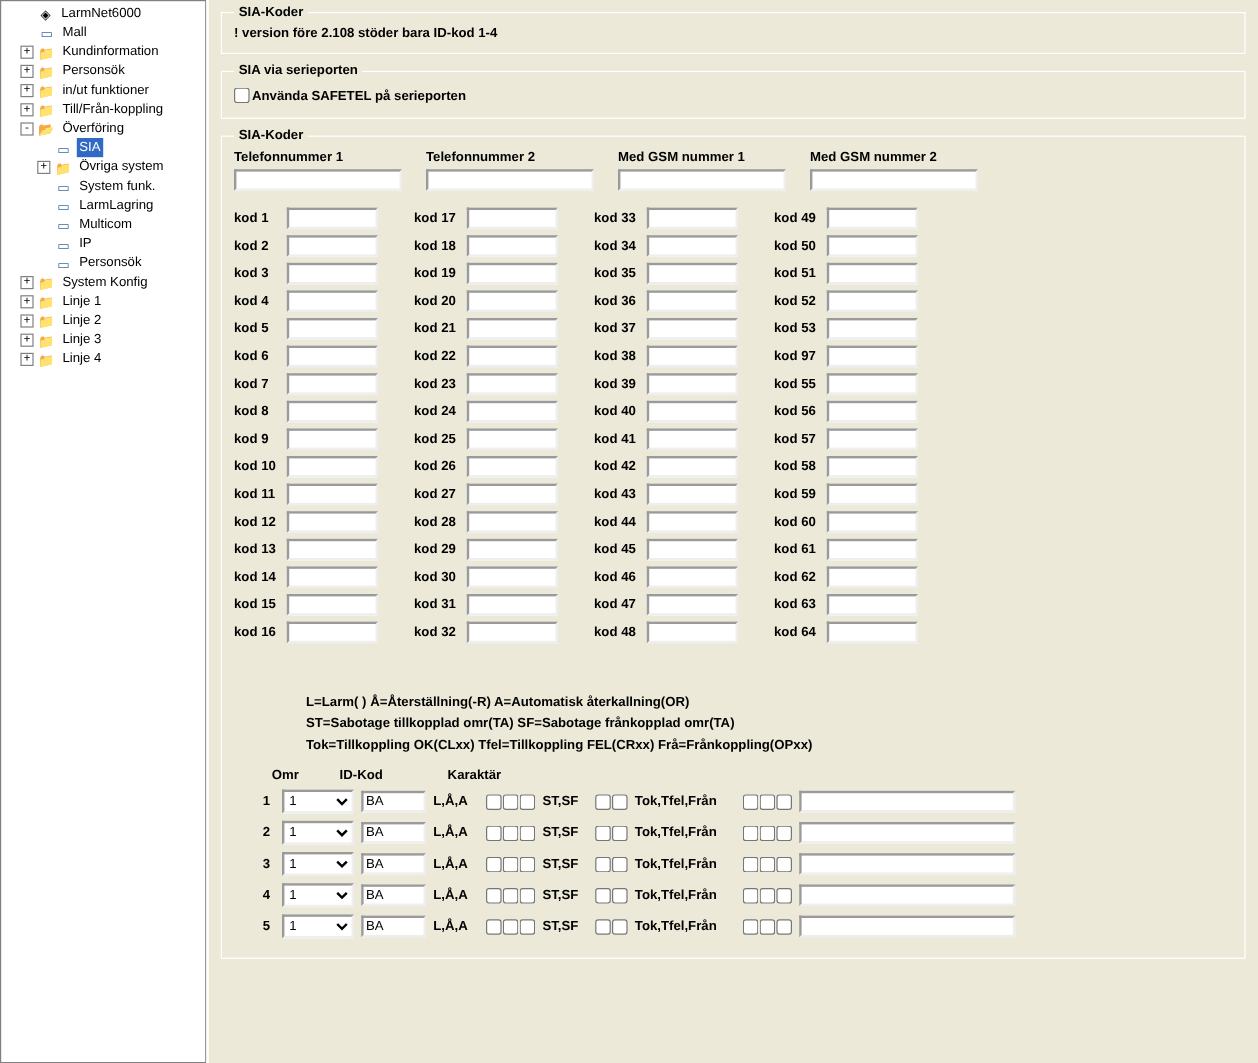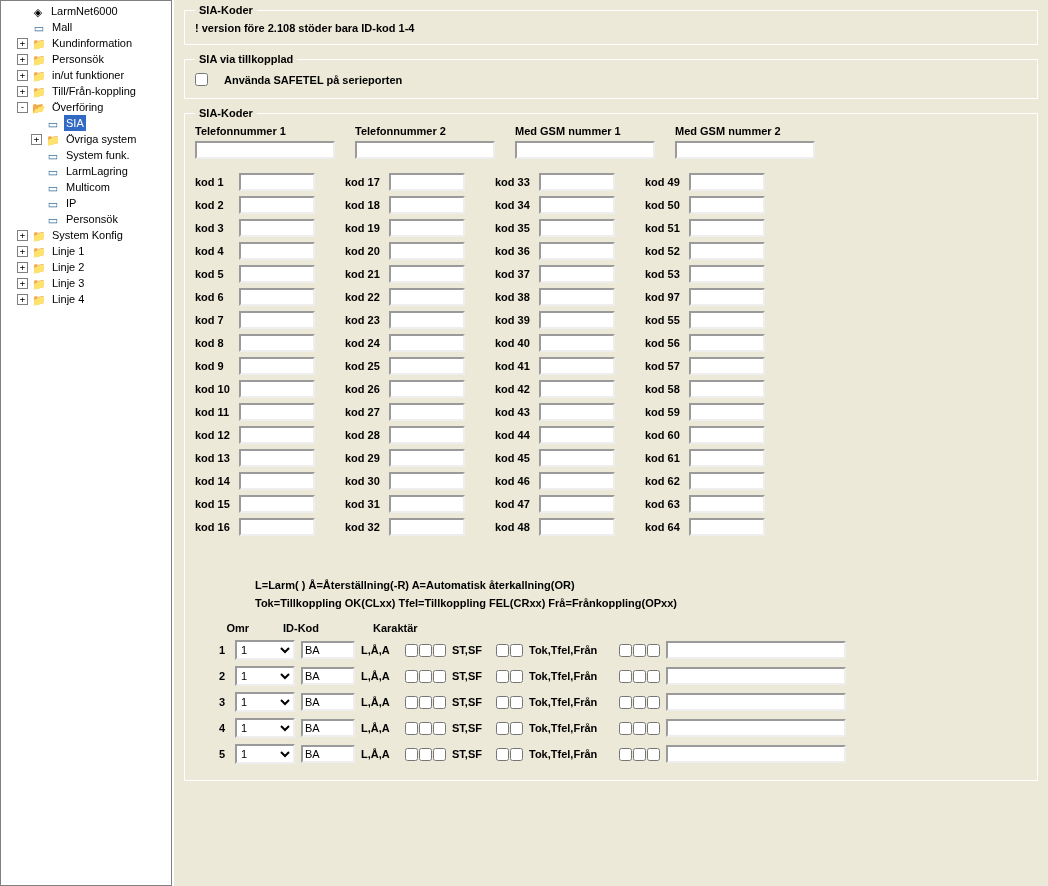--- a/index.html
+++ b/index.html
@@ -106,21 +106,21 @@
     padding: 0 4px;
     font-size: 11px;
   }
   .warn {
     font-weight: bold;
     font-size: 11px;
   }
   .checkbox-row {
     display: flex;
     align-items: center;
-    gap: 16px;
+    gap: 2px;
     padding: 2px 0;
   }
   input[type="checkbox"] {
     width: 13px;
     height: 13px;
     margin: 0;
   }
   .phone-row {
     display: flex;
     gap: 20px;
@@ -306,21 +306,21 @@
     </div>
 
   <div class="main-panel">
 
     <fieldset class="simple">
       <legend>SIA-Koder</legend>
       <div class="warn">! version före 2.108 stöder bara ID-kod 1-4</div>
     </fieldset>
 
     <fieldset class="simple">
-      <legend>SIA via tillkopplad</legend>
+      <legend>SIA via serieporten</legend>
       <div class="checkbox-row">
         <input type="checkbox" style="">
         <span style="font-weight:bold">Använda SAFETEL på serieporten</span>
       </div>
     </fieldset>
 
     <fieldset class="simple">
       <legend>SIA-Koder</legend>
 
       <div class="phone-row" id="phone-row">
@@ -605,20 +605,21 @@
             </div>
             <div class="kod-row">
               <span class="kod-label">kod 64</span>
               <input type="text" class="kod-input" style="">
             </div>
           </div>
         </div>
 
       <div class="legend-block">
         <div>L=Larm( )  Å=Återställning(-R) A=Automatisk återkallning(OR)</div>
+        <div>ST=Sabotage tillkopplad omr(TA)  SF=Sabotage frånkopplad omr(TA)</div>
         <div>Tok=Tillkoppling OK(CLxx) Tfel=Tillkoppling FEL(CRxx) Frå=Frånkoppling(OPxx)</div>
       </div>
 
       <div id="omr-table">
           <div class="omr-header">
             <span class="h col-omr">Omr</span>
             <span class="h col-idkod">ID-Kod</span>
             <span class="h col-kar">Karaktär</span>
           </div>
           <div class="omr-row">

